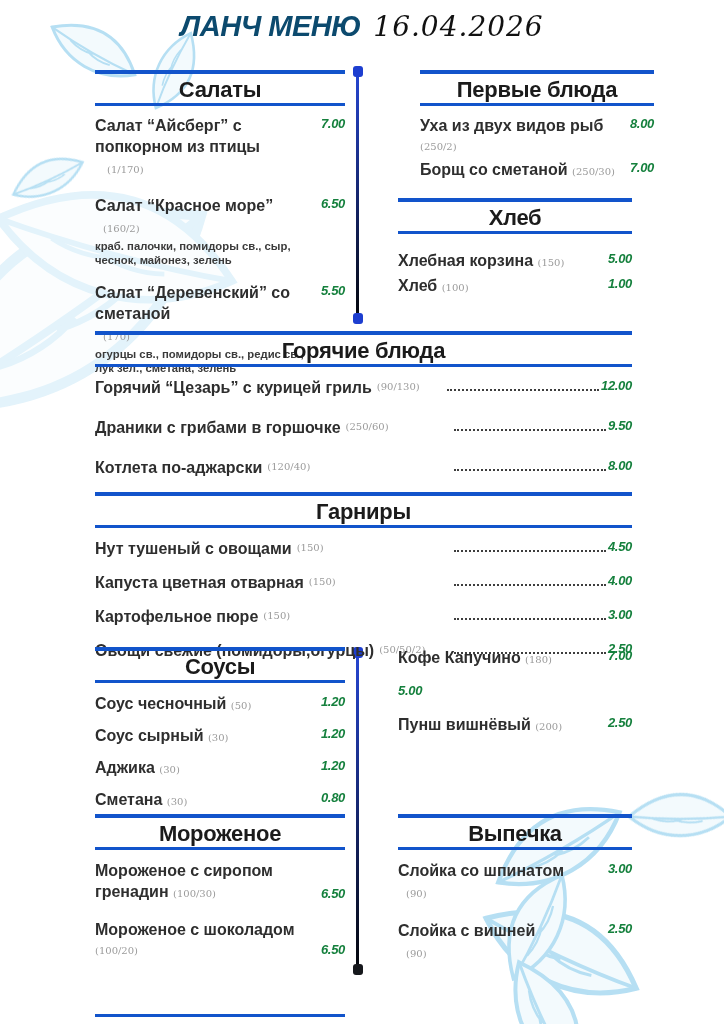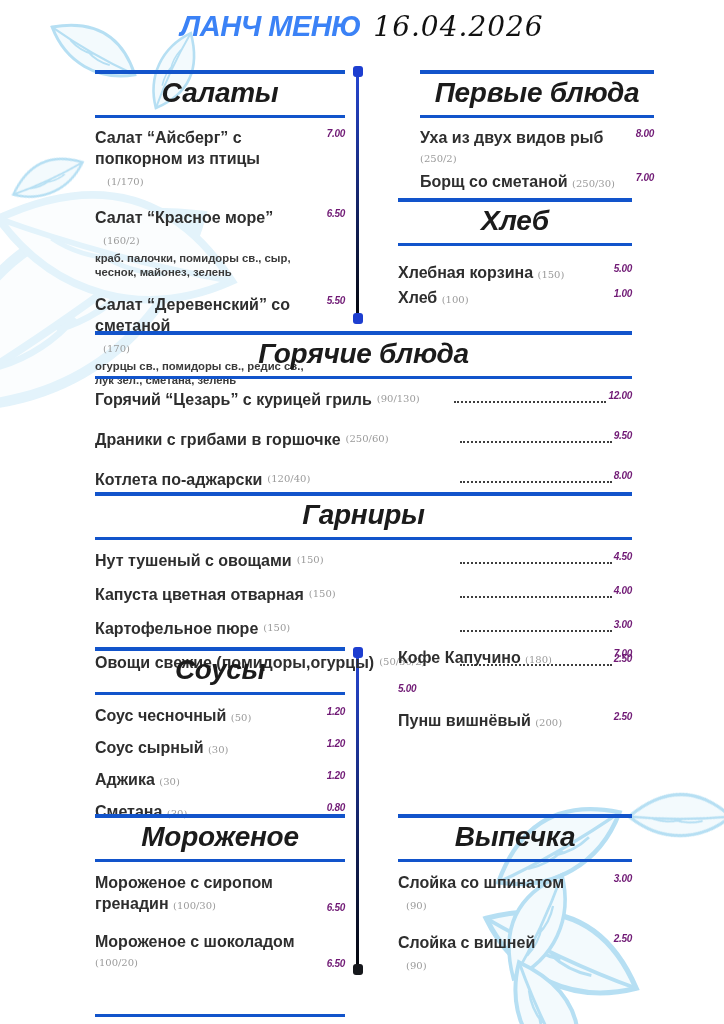--- a/index.html
+++ b/index.html
@@ -11,38 +11,38 @@
   }
   *{margin:0;padding:0;box-sizing:border-box;}
   html,body{background:#ffffff;}
   body{font-family:"Liberation Sans",sans-serif;}
   .menu{position:relative;width:724px;height:1024px;background:#ffffff;overflow:hidden;}
   .deco{position:absolute;z-index:0;}
   .content{position:absolute;inset:0;z-index:1;}
 
   
   .title-row{position:absolute;top:10px;left:0;width:100%;text-align:center;white-space:nowrap;}
-  .t-main{font-size:29px;font-weight:700;font-style:italic;color:#3b82f6;letter-spacing:-0.5px;}
+  .t-main{font-size:29px;font-weight:700;font-style:italic;color:#0c4a6e;letter-spacing:-0.5px;}
   .t-date{font-family:"DejaVu Serif",serif;font-style:italic;font-size:28px;color:#111;letter-spacing:1px;margin-left:8px;}
 
   
   .section{position:absolute;}
-  .sec-h{display:block;text-align:center;font-size:28px;font-weight:700;font-style:italic;color:var(--ink);
+  .sec-h{display:block;text-align:center;font-size:22px;font-weight:700;color:var(--ink);
          border-top:4px solid var(--blue);border-bottom:3px solid var(--blue);
-         padding:3px 0 6px;margin-bottom:10px;letter-spacing:-0.3px;}
+         padding:3px 0 0;margin-bottom:10px;letter-spacing:-0.3px;}
 
   
   .item{display:flex;justify-content:space-between;align-items:flex-start;margin-bottom:12px;}
   .item.align-end{align-items:flex-end;}
   .item-main{flex:1 1 auto;padding-right:8px;}
   .iname{font-weight:700;font-size:16px;line-height:1.32;color:var(--name);}
   .portion{font-family:"DejaVu Serif",serif;font-size:10px;color:var(--portion);white-space:nowrap;}
   .portion-line{margin:2px 0 3px 8px;line-height:1.1;}
   .desc{font-weight:700;font-size:11.3px;line-height:1.26;color:#3b3b3b;margin-top:3px;}
-  .price{flex:0 0 auto;font-weight:700;font-style:italic;font-size:10px;color:#701a75;letter-spacing:-0.3px;line-height:1.35;}
+  .price{flex:0 0 auto;font-weight:700;font-style:italic;font-size:13px;color:#15803d;letter-spacing:-0.3px;line-height:1.35;}
 
   
   .row{display:flex;align-items:flex-start;margin-bottom:19px;}
   .row .iname{white-space:nowrap;}
   .row .portion{margin-left:5px;line-height:1.9;}
   .spacer{flex:1 1 auto;}
   .leader{flex:0 0 152px;height:14px;border-bottom:2px dotted #3e3e3e;margin-right:2px;}
   .rows-tight .row{margin-bottom:13px;}
 
   

